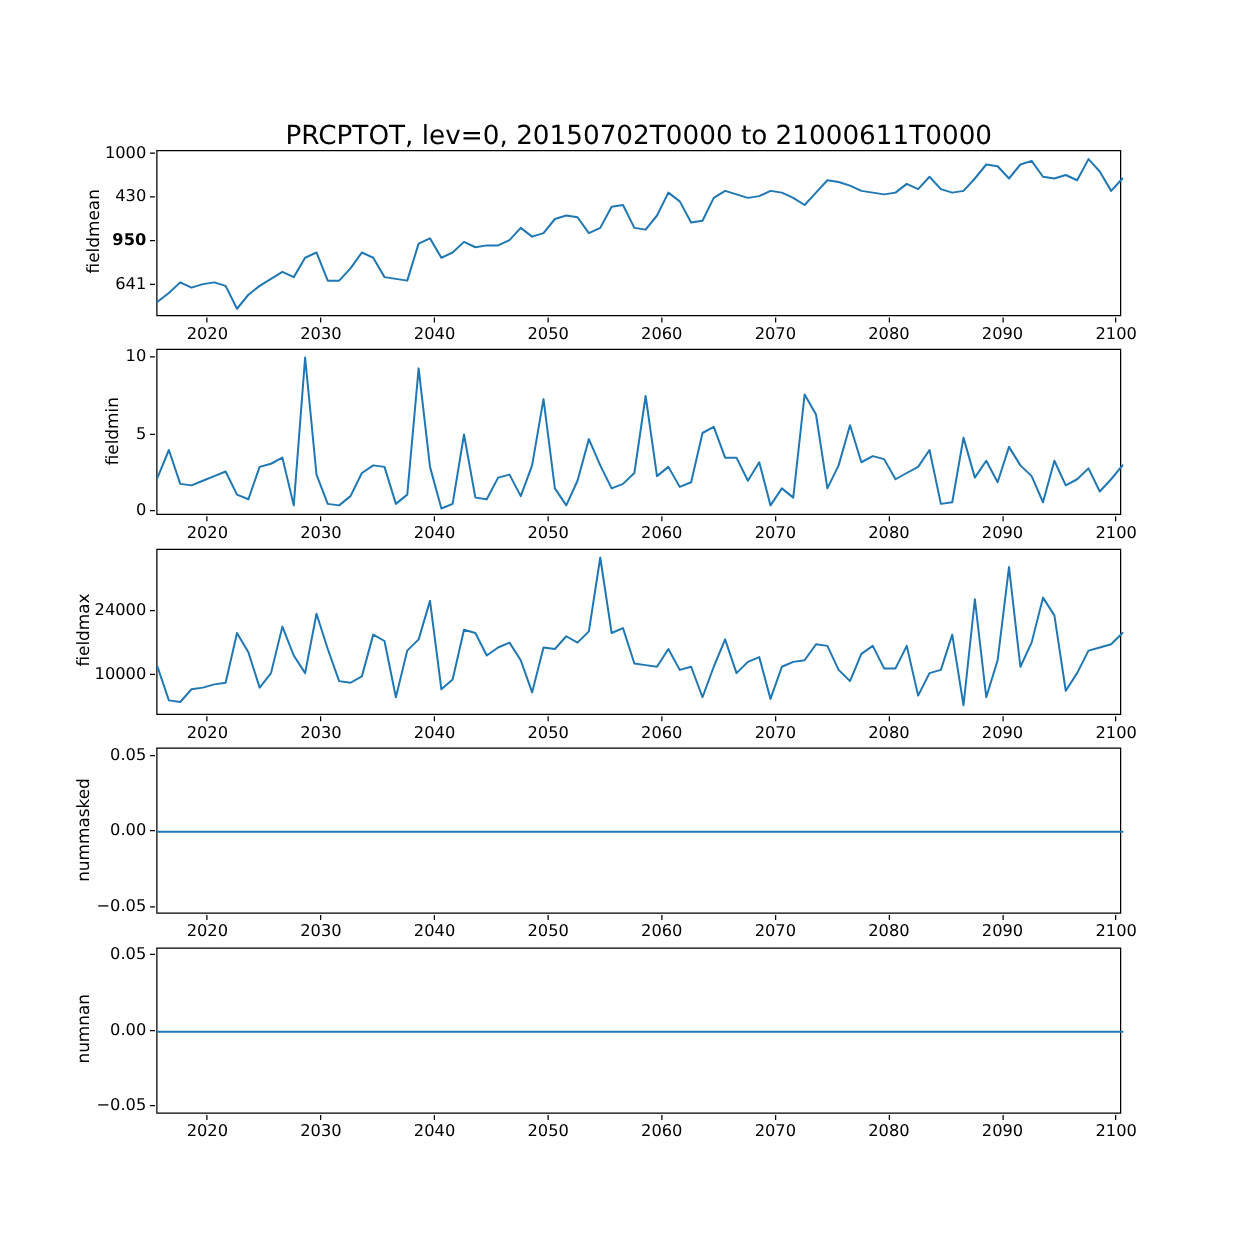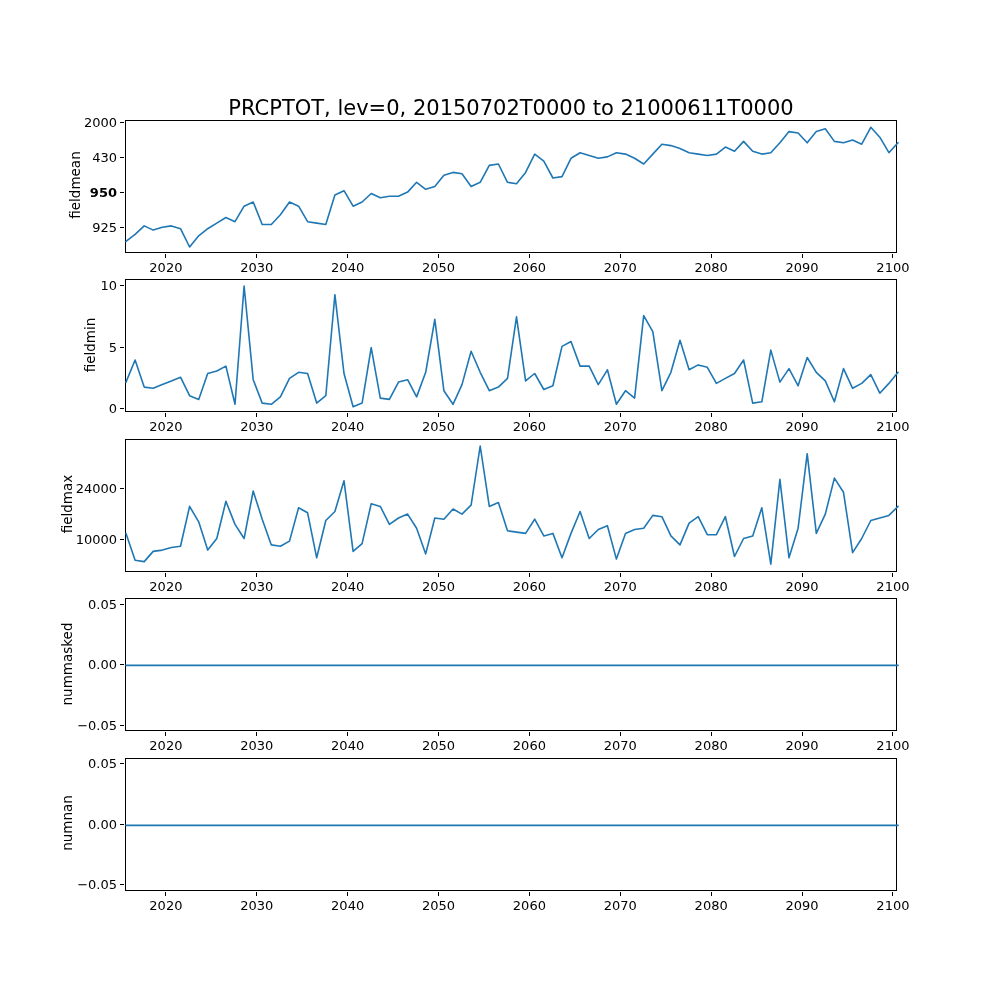--- a/index.html
+++ b/index.html
@@ -22,27 +22,27 @@
 
 <div id="figure">
   <div class="title" style="left:125px;top:96px;width:772px;">PRCPTOT, lev=0, 20150702T0000 to 21000611T0000</div>
   <div id="axes-host">
       <div class="axes" style="left: 125px; top: 120px; width: 772px; height: 132.8px;">
         <svg width="772" height="132.8">
           <polyline points="0.0,120.4 9.1,113.4 18.2,104.9 27.2,109.1 36.3,106.3 45.4,104.9 54.5,107.7 63.6,126.0 72.7,114.8 81.7,107.7 90.8,102.1 99.9,96.5 109.0,100.7 118.1,85.2 127.2,81.0 136.2,103.5 145.3,103.5 154.4,93.7 163.5,81.0 172.6,85.2 181.6,100.7 190.7,102.1 199.8,103.5 208.9,73.9 218.0,69.7 227.1,85.2 236.1,81.0 245.2,72.5 254.3,76.8 263.4,75.3 272.5,75.3 281.6,71.1 290.6,61.3 299.7,68.3 308.8,65.5 317.9,54.2 327.0,51.4 336.0,52.8 345.1,65.5 354.2,61.3 363.3,44.4 372.4,43.0 381.5,61.3 390.5,62.7 399.6,51.4 408.7,33.1 417.8,40.1 426.9,57.0 436.0,55.6 445.0,37.3 454.1,31.7 463.2,34.5 472.3,37.3 481.4,35.9 490.4,31.7 499.5,33.1 508.6,37.3 517.7,43.0 526.8,33.1 535.9,23.2 544.9,24.6 554.0,27.5 563.1,31.7 572.2,33.1 581.3,34.5 590.4,33.1 599.4,26.1 608.5,30.3 617.6,20.4 626.7,30.3 635.8,33.1 644.8,31.7 653.9,21.8 663.0,10.6 672.1,12.0 681.2,21.8 690.3,10.6 699.3,7.7 708.4,20.4 717.5,21.8 726.6,19.0 735.7,23.2 744.8,6.3 753.8,16.2 762.9,31.7 772.0,21.8" fill="none" stroke="#1f77b4" stroke-width="1.6" stroke-linejoin="round" stroke-linecap="round"></polyline>
         </svg>
       </div>
       <div class="ytick" style="left: 120px; top: 227.233px;"></div>
-      <div class="yticklabel" style="left: 59px; top: 219.233px;">925</div>
+      <div class="yticklabel" style="left: 59px; top: 219.233px;">641</div>
       <div class="ytick" style="left: 120px; top: 192.026px;"></div>
       <div class="yticklabel" style="left: 59px; top: 184.026px; font-weight: bold;">950</div>
       <div class="ytick" style="left: 120px; top: 156.819px;"></div>
       <div class="yticklabel" style="left: 59px; top: 148.819px;">430</div>
       <div class="ytick" style="left: 120px; top: 121.612px;"></div>
-      <div class="yticklabel" style="left: 59px; top: 113.612px;">2000</div>
+      <div class="yticklabel" style="left: 59px; top: 113.612px;">1000</div>
       <div class="xtick" style="left: 165.395px; top: 253.8px;"></div>
       <div class="xticklabel" style="left: 133.895px; top: 259.8px;">2020</div>
       <div class="xtick" style="left: 256.272px; top: 253.8px;"></div>
       <div class="xticklabel" style="left: 224.772px; top: 259.8px;">2030</div>
       <div class="xtick" style="left: 347.149px; top: 253.8px;"></div>
       <div class="xticklabel" style="left: 315.649px; top: 259.8px;">2040</div>
       <div class="xtick" style="left: 438.026px; top: 253.8px;"></div>
       <div class="xticklabel" style="left: 406.526px; top: 259.8px;">2050</div>
       <div class="xtick" style="left: 528.903px; top: 253.8px;"></div>
       <div class="xticklabel" style="left: 497.403px; top: 259.8px;">2060</div>

